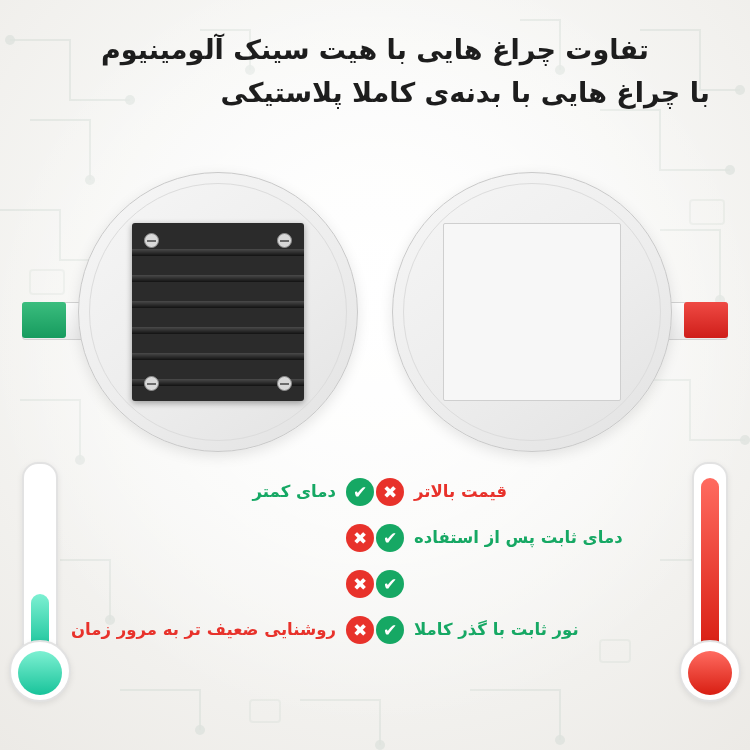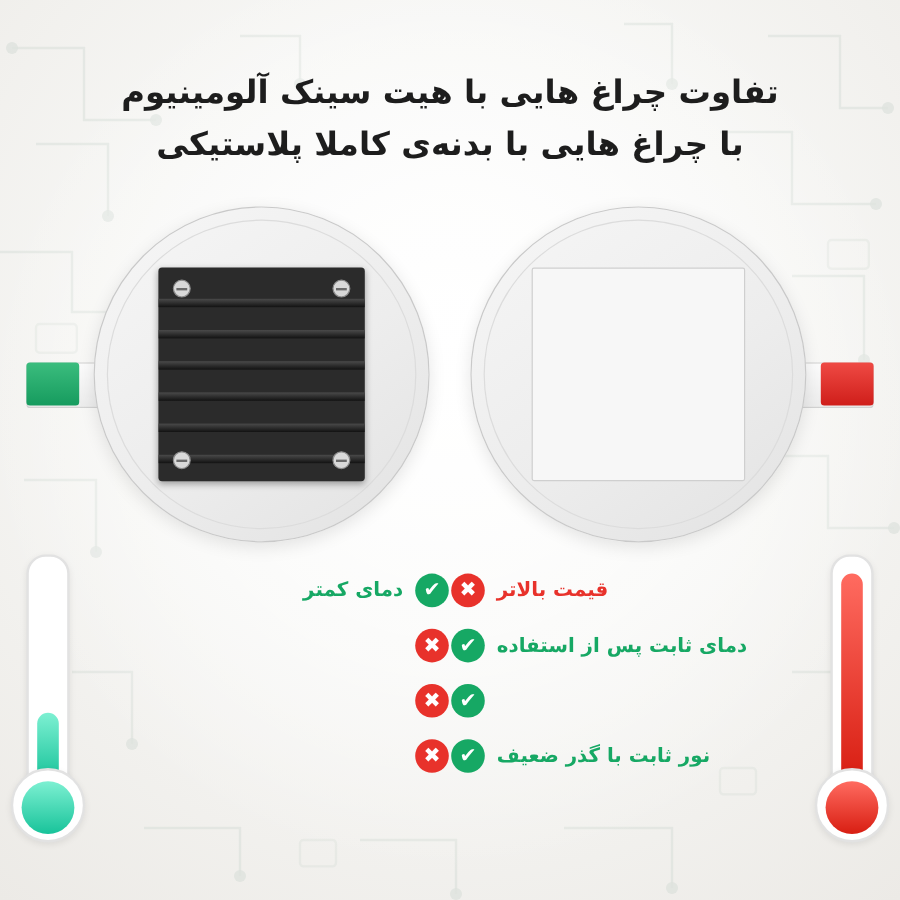--- a/index.html
+++ b/index.html
@@ -44,23 +44,22 @@
     right: 0;
     text-align: center;
     color: #1d1d1d;
     font-weight: bold;
     font-size: 27px;
     line-height: 1.6;
     letter-spacing: 0px;
     z-index: 5;
     padding: 0 40px;
     box-sizing: border-box;
-    margin-top: 28px;
-  }
-  .heading .line2 { display: block; }
+  }
+  .heading .line2 { display: block; text-align: right; }
 
   
   .lamp {
     position: absolute;
     top: 172px;
     width: 278px;
     height: 278px;
     border-radius: 50%;
     background: linear-gradient(145deg, #f6f6f6 0%, #ededed 55%, #e2e2e2 100%);
     border: 1px solid #c9c9c9;
@@ -373,35 +372,36 @@
       </div>
       <div class="row">
         <span class="badge ok">✔</span>
         <span class="row-text t-green">دمای ثابت پس از استفاده</span>
       </div>
       <div class="row">
         <span class="badge ok">✔</span>
       </div>
       <div class="row">
         <span class="badge ok">✔</span>
-        <span class="row-text t-green">نور ثابت با گذر ضعیف</span>
+        <span class="row-text t-green">نور ثابت با گذر کاملا</span>
       </div>
     </div>
 
     <div class="col col-right">
       <div class="row">
         <span class="badge ok">✔</span>
         <span class="row-text t-green">دمای کمتر</span>
       </div>
       <div class="row">
         <span class="badge bad">✖</span>
       </div>
       <div class="row">
         <span class="badge bad">✖</span>
       </div>
       <div class="row">
         <span class="badge bad">✖</span>
+        <span class="row-text t-red">روشنایی ضعیف تر به مرور زمان</span>
       </div>
     </div>
 
   </div>
 
 </div>
 
 </body></html>

